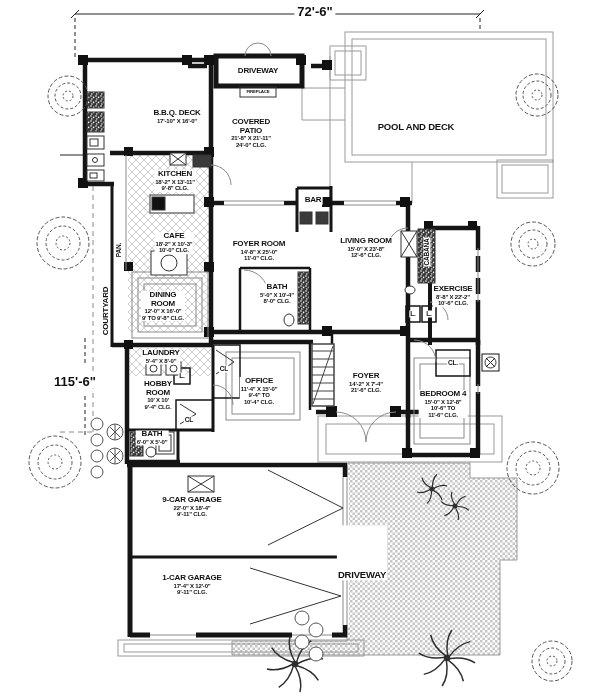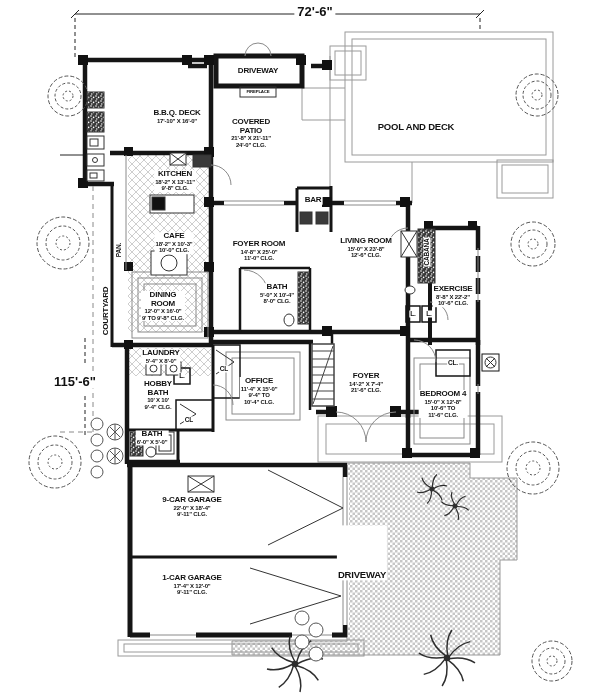--- a/index.html
+++ b/index.html
@@ -387,21 +387,21 @@
   <div class="lbl" style="left:366px;top:383px"><span class="rn">FOYER</span><span class="rd">14'-2" X 7'-4"
 21'-6" CLG.</span></div>
   <div class="lbl" style="left:443px;top:404px"><span class="rn">BEDROOM 4</span><span class="rd">15'-0" X 12'-8"
 10'-6" TO
 11'-6" CLG.</span></div>
   <div class="lbl small" style="left:453px;top:363px"><span class="rn">CL.</span></div>
   <div class="lbl small" style="left:413px;top:314px"><span class="rn">L.</span></div>
   <div class="lbl small" style="left:429px;top:314px"><span class="rn">L.</span></div>
   <div class="lbl small" style="left:182px;top:376px"><span class="rn">L.</span></div>
   <div class="lbl" style="left:158px;top:395px"><span class="rn">HOBBY
-BATH</span><span class="rd">10' X 10'
+ROOM</span><span class="rd">10' X 10'
 9'-4" CLG.</span></div>
   <div class="lbl small" style="left:189px;top:420px"><span class="rn">CL</span></div>
   <div class="lbl" style="left:152px;top:438px"><span class="rn">BATH</span><span class="rd">6'-0" X 5'-0"</span></div>
   <div class="lbl" style="left:192px;top:507px"><span class="rn">9-CAR GARAGE</span><span class="rd">22'-0" X 18'-4"
 9'-11" CLG.</span></div>
   <div class="lbl" style="left:192px;top:585px"><span class="rn">1-CAR GARAGE</span><span class="rd">17'-4" X 12'-0"
 9'-11" CLG.</span></div>
   <div class="lbl big" style="left:362px;top:553px"><span class="rn">DRIVEWAY</span></div>
 
 </div>

